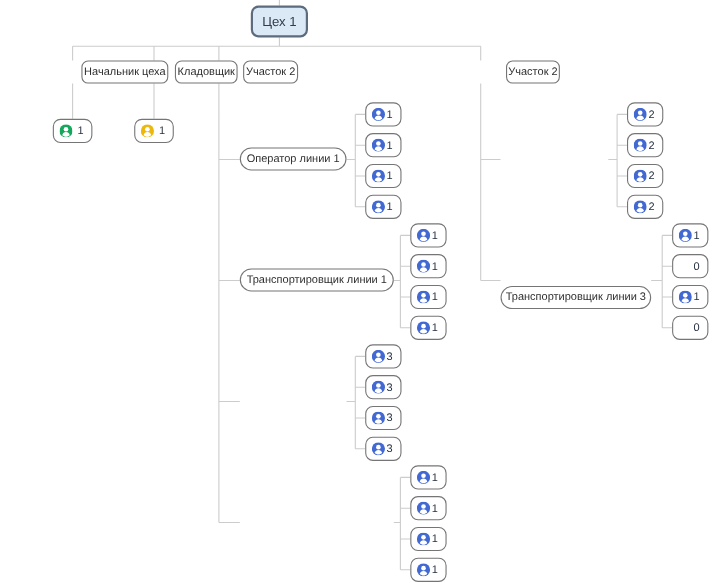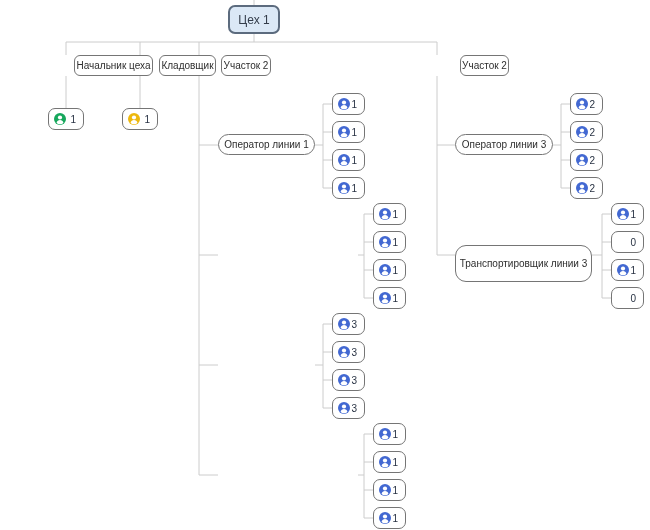--- a/index.html
+++ b/index.html
@@ -79,25 +79,25 @@
   <div class="node leaf" style="left:122px;top:108px;width:36px;height:22px">
     <svg class="person" viewBox="0 0 16 16" style="color: rgb(237, 184, 14);">
         <use href="#person-symbol"></use>
       </svg>
     <span class="count">1</span>
   </div>
 
   <div class="node pill" style="left:218px;top:134px;width:97px;height:21px">
     <span class="lbl">Оператор линии 1</span>
   </div>
-
-  <div class="node pill" style="left:455px;top:134px;width:98px;height:21px">
-    <span class="lbl">Оператор линии 3</span>
-  </div>
-  <div class="node pill" style="left:455px;top:245px;width:137px;height:37px">
+  <div class="node pill" style="left:218px;top:244px;width:140px;height:21px">
+    <span class="lbl">Транспортировщик линии 1</span>
+  </div>
+
+  <div class="node pill" style="left:455px;top:260px;width:137px;height:21px">
     <span class="lbl">Транспортировщик линии 3</span>
   </div>
 
   <div class="node leaf" style="left:332px;top:93px;width:33px;height:22px">
     <svg class="person" viewBox="0 0 16 16" style="color: rgb(66, 104, 210);">
         <use href="#person-symbol"></use>
       </svg>
     <span class="count">1</span>
   </div>
   <div class="node leaf" style="left:332px;top:121px;width:33px;height:22px">

